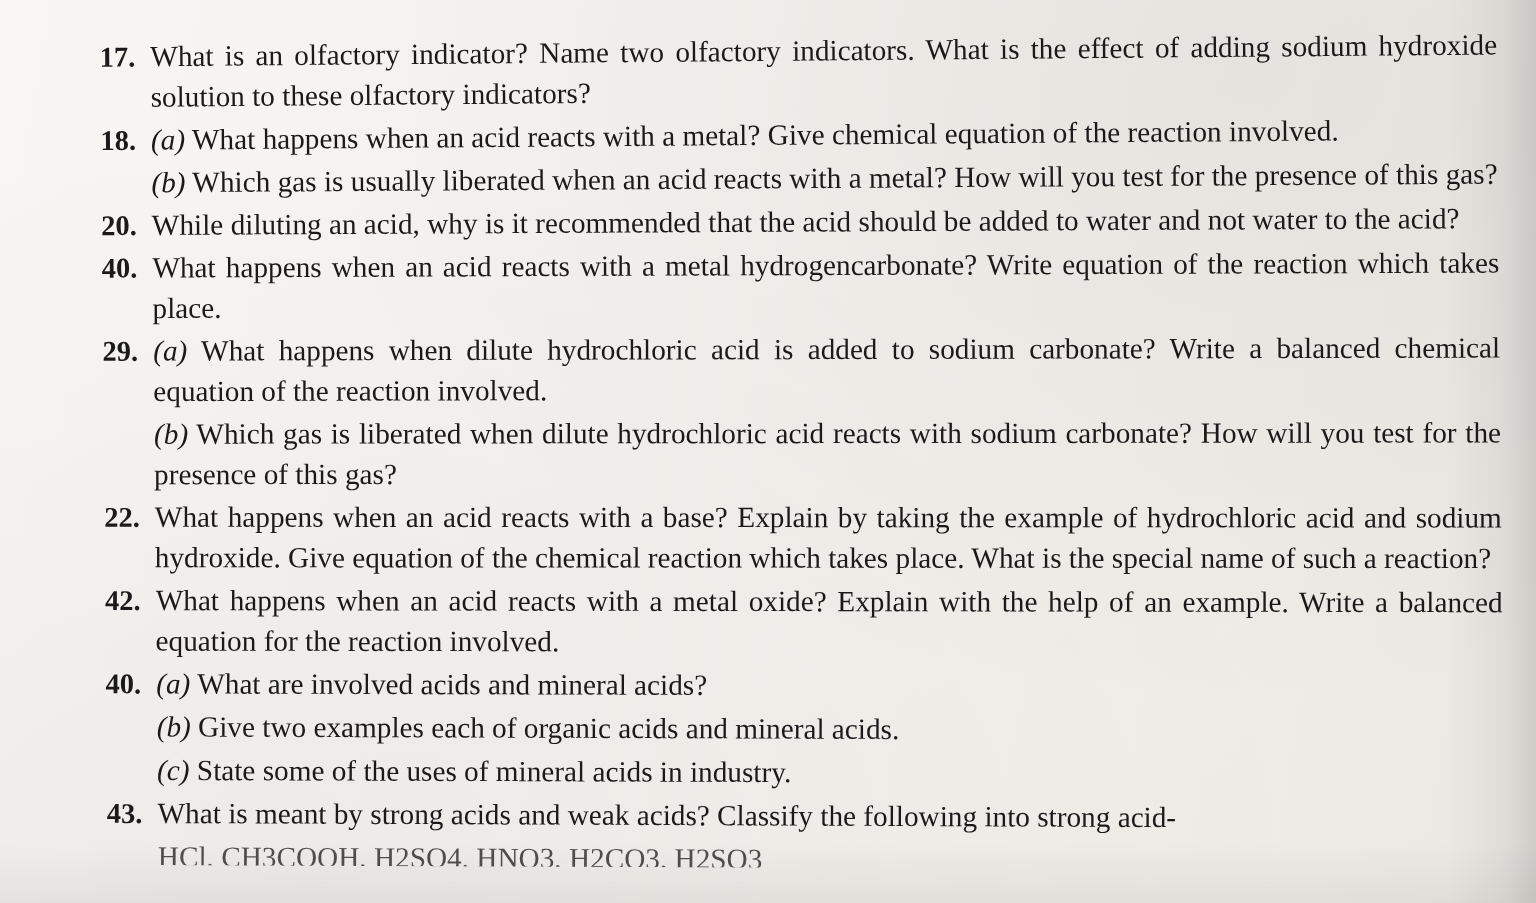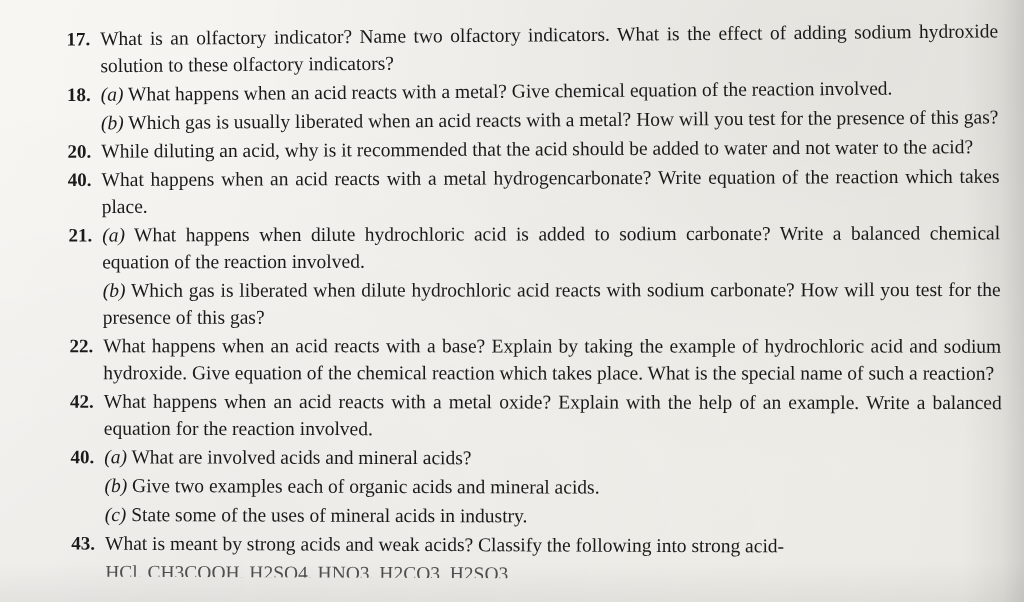--- a/index.html
+++ b/index.html
@@ -129,21 +129,21 @@
       <div class="qnum">20.</div>
       <div class="qtext">While diluting an acid, why is it recommended that the acid should be added to water and not water to the acid?</div>
     </div>
 
     <div class="qitem r5">
       <div class="qnum">40.</div>
       <div class="qtext">What happens when an acid reacts with a metal hydrogencarbonate? Write equation of the reaction which takes place.</div>
     </div>
 
     <div class="qitem r6">
-      <div class="qnum">21.</div>
+      <div class="qnum">29.</div>
       <div class="qtext">
         <span class="it">(a)</span>
         <span>What happens when dilute hydrochloric acid is added to sodium carbonate? Write a balanced chemical equation of the reaction involved.</span>
       </div>
     </div>
 
     <div class="qitem r7">
       <div class="qnum"></div>
       <div class="qtext">
         <span class="it">(b)</span>

